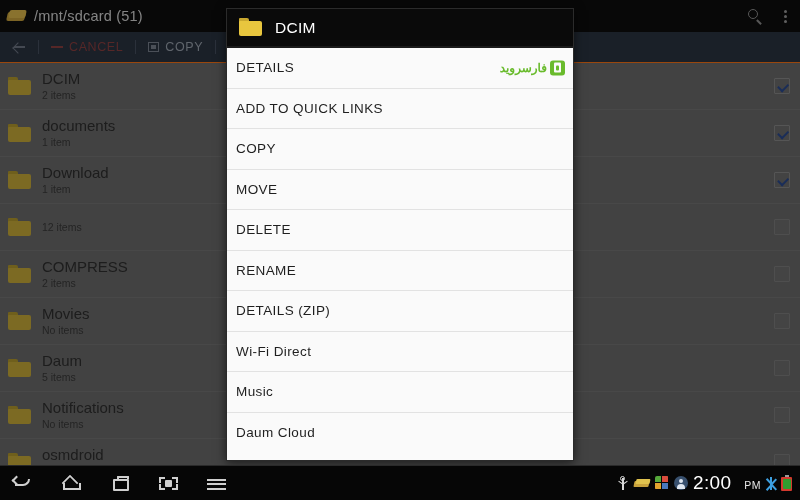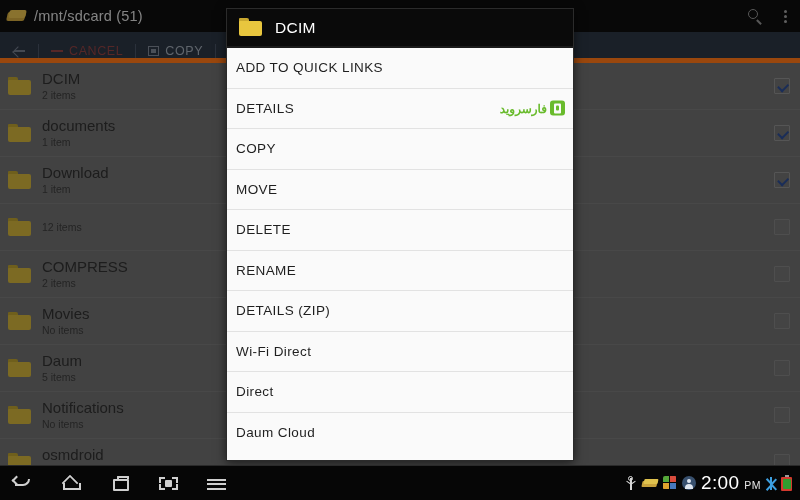--- a/index.html
+++ b/index.html
@@ -63,22 +63,22 @@
   }
   .ab-icon.more .d1 { top: 10px; }
   .ab-icon.more .d2 { top: 15px; }
   .ab-icon.more .d3 { top: 20px; }
 
   
   #toolbar {
     position: absolute; left: 0; top: 32px;
     width: 800px; height: 31px;
     background: #2b3442;
-    display: flex; align-items: flex-end;
-    border-bottom: 5px solid #f97316;
+    display: flex; align-items: center;
+    border-bottom: 1px solid #f97316;
   }
   .tb-btn {
     display: flex; align-items: center; gap: 6px;
     padding: 0 12px;
     border-right: 1px solid #46505f;
     color: #9aa3ae; font-size: 12.5px; letter-spacing: .6px;
     white-space: nowrap;
   }
   .tb-btn.back { padding: 0 12px; }
   .tb-arrow {
@@ -311,21 +311,21 @@
   .sys-sd .b2 { position: absolute; left: 2px; top: 1px; width: 14px; height: 5px; background: #e0c24e; border-radius: 1px; transform: skewX(-12deg); }
   .sys-apps { width: 14px; height: 14px; position: relative; flex: none; border-radius: 2px; overflow: hidden; }
   .sys-apps i { position: absolute; width: 6px; height: 6px; display: block; }
   .sys-apps .q1 { left: 0; top: 0; background: #55a83a; }
   .sys-apps .q2 { left: 7px; top: 0; background: #d94c3d; }
   .sys-apps .q3 { left: 0; top: 7px; background: #e0a32e; }
   .sys-apps .q4 { left: 7px; top: 7px; background: #4878bd; }
   .sys-person { width: 14px; height: 14px; border-radius: 50%; background: #38506e; position: relative; flex: none; }
   .sys-person::before { content: ""; position: absolute; left: 5px; top: 2.5px; width: 4px; height: 4px; border-radius: 50%; background: #dfe6ef; }
   .sys-person::after { content: ""; position: absolute; left: 3px; top: 7.5px; width: 8px; height: 5px; border-radius: 4px 4px 0 0; background: #dfe6ef; }
-  #clock { color: #ffffff; font-size: 19px; letter-spacing: .3px; display: flex; align-items: baseline; gap: 5px; }
+  #clock { color: #ffffff; font-size: 19px; letter-spacing: .3px; display: flex; align-items: baseline; gap: 13px; }
   #clock .ampm { font-size: 10.5px; color: #e8e8e8; letter-spacing: .5px; }
   .sys-bt { width: 10px; height: 15px; position: relative; flex: none; }
   .sys-bt .s1, .sys-bt .s2, .sys-bt .s3, .sys-bt .s4 {
     position: absolute; background: #3d9fe0; width: 1.5px; height: 7px;
   }
   .sys-bt .s0 { position: absolute; left: 4.3px; top: 1px; width: 1.5px; height: 13px; background: #3d9fe0; }
   .sys-bt .s1 { left: 2px; top: 2.5px; transform: rotate(-42deg); }
   .sys-bt .s2 { left: 2px; top: 8.5px; transform: rotate(42deg); }
   .sys-bt .s3 { left: 6.5px; top: 2.5px; transform: rotate(42deg); }
   .sys-bt .s4 { left: 6.5px; top: 8.5px; transform: rotate(-42deg); }
@@ -495,49 +495,49 @@
   <div id="dialog">
     <div id="dlg-header">
       <div class="folder-ico">
         <div class="tab"></div>
           <div class="body"></div>
       </div>
       <div id="dlg-title">DCIM</div>
     </div>
     <div id="dlg-list">
         <div class="mitem">
-          <span>ADD TO QUICK LINKS</span>
-        </div>
-        <div class="mitem">
           <span>DETAILS</span>
           <div id="watermark">
             <span class="wm-badge"></span>
             <span class="wm-txt">فارسروید</span>
           </div>
         </div>
         <div class="mitem">
+          <span>ADD TO QUICK LINKS</span>
+        </div>
+        <div class="mitem">
           <span>COPY</span>
         </div>
         <div class="mitem">
           <span>MOVE</span>
         </div>
         <div class="mitem">
           <span>DELETE</span>
         </div>
         <div class="mitem">
           <span>RENAME</span>
         </div>
         <div class="mitem">
           <span>DETAILS (ZIP)</span>
         </div>
         <div class="mitem">
           <span>Wi-Fi Direct</span>
         </div>
         <div class="mitem">
-          <span>Direct</span>
+          <span>Music</span>
         </div>
         <div class="mitem">
           <span>Daum Cloud</span>
         </div>
       </div>
   </div>
 
   <div id="navbar">
     <div class="nav-ico nav-back">
       <div class="sh"></div>

